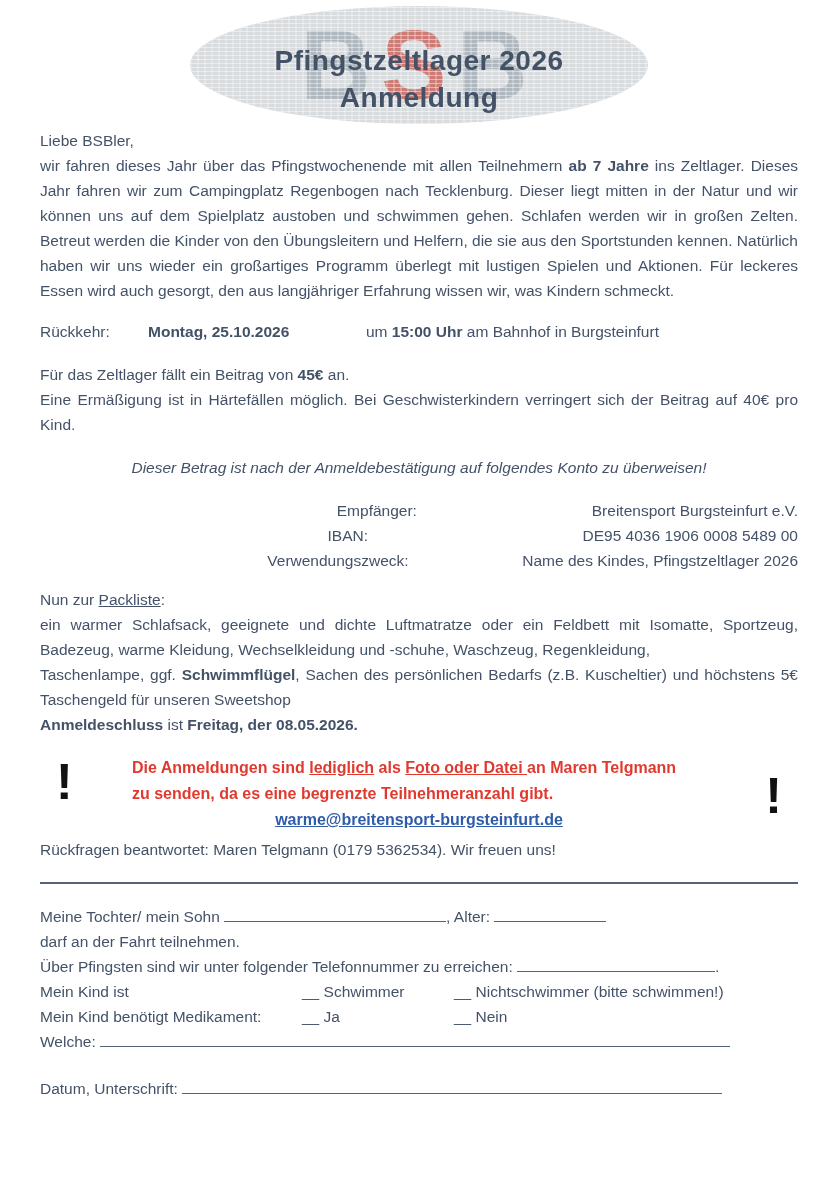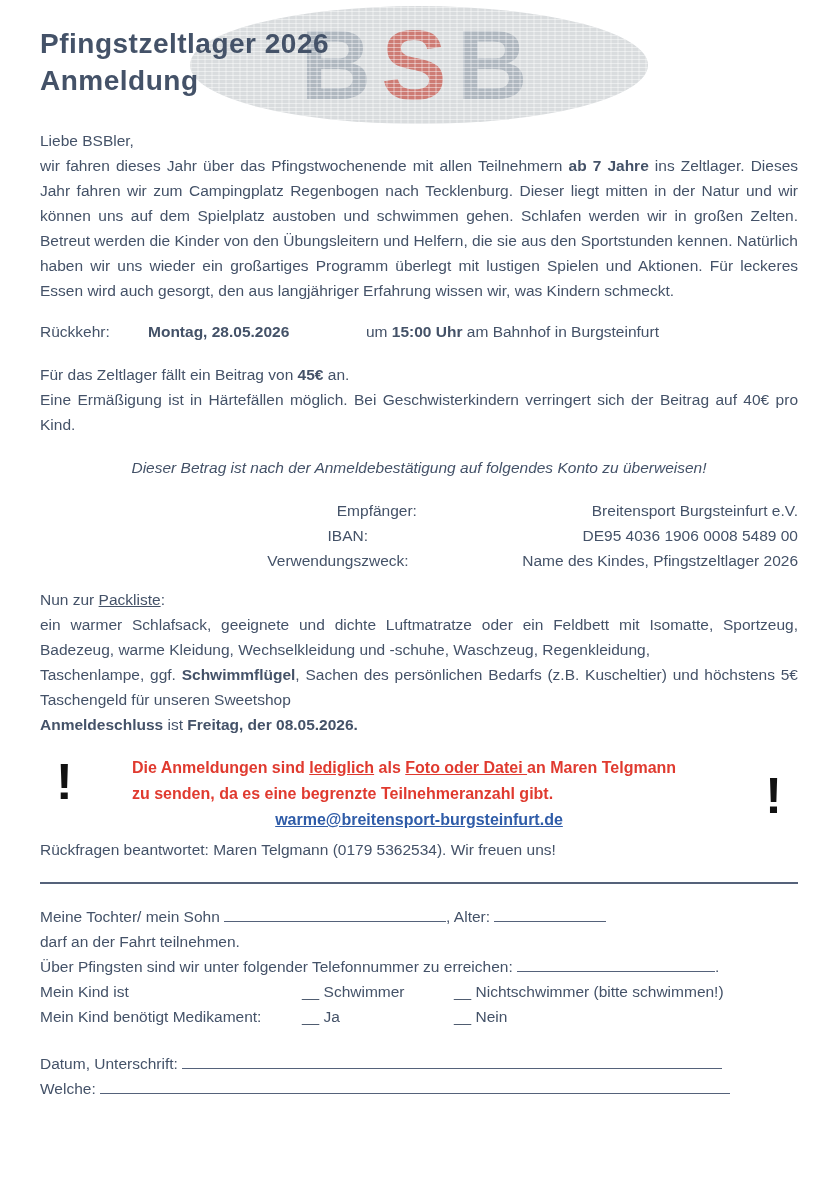--- a/index.html
+++ b/index.html
@@ -54,21 +54,22 @@
   }
   .logo-letter {
     font-size: 98px;
     font-weight: bold;
     line-height: 1;
     color: var(--logo-letter, #AFB7BF);
   }
   .logo-letter.red { color: var(--logo-letter-red, #CD7B74); }
   .titles {
     position: relative;
-    padding-top: 25px;
+    text-align: center;
+    padding-top: 42px;
   }
   .title-line {
     font-size: 28px;
     font-weight: bold;
     line-height: 37px;
     color: var(--text, #445268);
     letter-spacing: 0.5px;
   }
 
   
@@ -173,21 +174,21 @@
       <div class="title-line" data-name="title-line-2">Anmeldung</div>
     </div>
   </div>
 
   <div class="salutation" data-name="salutation">Liebe BSBler,</div>
   <div class="para" data-name="intro-paragraph"><span data-name="text-segment">wir fahren dieses Jahr über das Pfingstwochenende mit allen Teilnehmern </span><span class="b" data-name="text-segment">ab 7 Jahre</span><span data-name="text-segment"> ins Zeltlager. Dieses Jahr fahren wir zum Campingplatz Regenbogen nach Tecklenburg. Dieser liegt mitten in der Natur und wir können uns auf dem Spielplatz austoben und schwimmen gehen. Schlafen werden wir in großen Zelten. Betreut werden die Kinder von den Übungsleitern und Helfern, die sie aus den Sportstunden kennen. Natürlich haben wir uns wieder ein großartiges Programm überlegt mit lustigen Spielen und Aktionen. Für leckeres Essen wird auch gesorgt, den aus langjähriger Erfahrung wissen wir, was Kindern schmeckt.</span></div>
 
   <div class="schedule" data-name="schedule">
     <div class="sched-row" data-name="schedule-row-return">
       <span class="sched-label" data-name="schedule-label">Rückkehr:</span>
-      <span class="sched-date" data-name="schedule-date">Montag, 28.05.2026</span>
+      <span class="sched-date" data-name="schedule-date">Montag, 25.10.2026</span>
       <span class="sched-time" data-name="schedule-time"><span data-name="text-segment">um </span><span class="b" data-name="text-segment">15:00 Uhr</span><span data-name="text-segment"> am Bahnhof in Burgsteinfurt</span></span>
     </div>
   </div>
 
   <div class="fee" data-name="fee-section">
     <div data-name="fee-line-1"><span data-name="text-segment">Für das Zeltlager fällt ein Beitrag von </span><span class="b" data-name="text-segment">45€</span><span data-name="text-segment"> an.</span></div>
     <div data-name="fee-line-2"><span data-name="text-segment">Eine Ermäßigung ist in Härtefällen möglich. Bei Geschwisterkindern verringert sich der Beitrag auf 40€ pro Kind.</span></div>
   </div>
 
   <div class="transfer-note" data-name="transfer-note">Dieser Betrag ist nach der Anmeldebestätigung auf folgendes Konto zu überweisen!</div>
@@ -226,17 +227,17 @@
   <div class="contact" data-name="contact-line">Rückfragen beantwortet: Maren Telgmann (0179 5362534). Wir freuen uns!</div>
 
   <hr class="separator" data-name="section-divider">
 
   <div class="form" data-name="registration-form">
     <div class="form-line" data-name="form-line-child-name"><span data-name="text-segment">Meine Tochter/ mein Sohn </span><span class="blank" data-name="child-name-blank"></span><span data-name="text-segment">, Alter: </span><span class="blank" data-name="age-blank"></span></div>
     <div class="form-line" data-name="form-line-permission"><span data-name="text-segment">darf an der Fahrt teilnehmen.</span></div>
     <div class="form-line" data-name="form-line-phone"><span data-name="text-segment">Über Pfingsten sind wir unter folgender Telefonnummer zu erreichen: </span><span class="blank" data-name="phone-blank"></span><span data-name="text-segment">.</span></div>
     <div class="form-line" data-name="form-line-swimmer"><span data-name="form-col-label">Mein Kind ist</span><span data-name="form-col-opt">__ Schwimmer</span><span data-name="text-segment">__ Nichtschwimmer (bitte schwimmen!)</span></div>
     <div class="form-line" data-name="form-line-medication"><span data-name="form-col-label">Mein Kind benötigt Medikament: </span><span data-name="form-col-opt">__ Ja</span><span data-name="text-segment">__ Nein</span></div>
+    <div class="form-line" data-name="form-line-which"><span data-name="text-segment">Welche: </span><span class="blank" data-name="welche-blank"></span></div>
     <div class="form-line signature-line" data-name="form-line-signature"><span data-name="text-segment">Datum, Unterschrift: </span><span class="blank" data-name="signature-blank"></span></div>
-    <div class="form-line" data-name="form-line-which"><span data-name="text-segment">Welche: </span><span class="blank" data-name="welche-blank"></span></div>
   </div>
 
 </div>
 
 </body></html>

